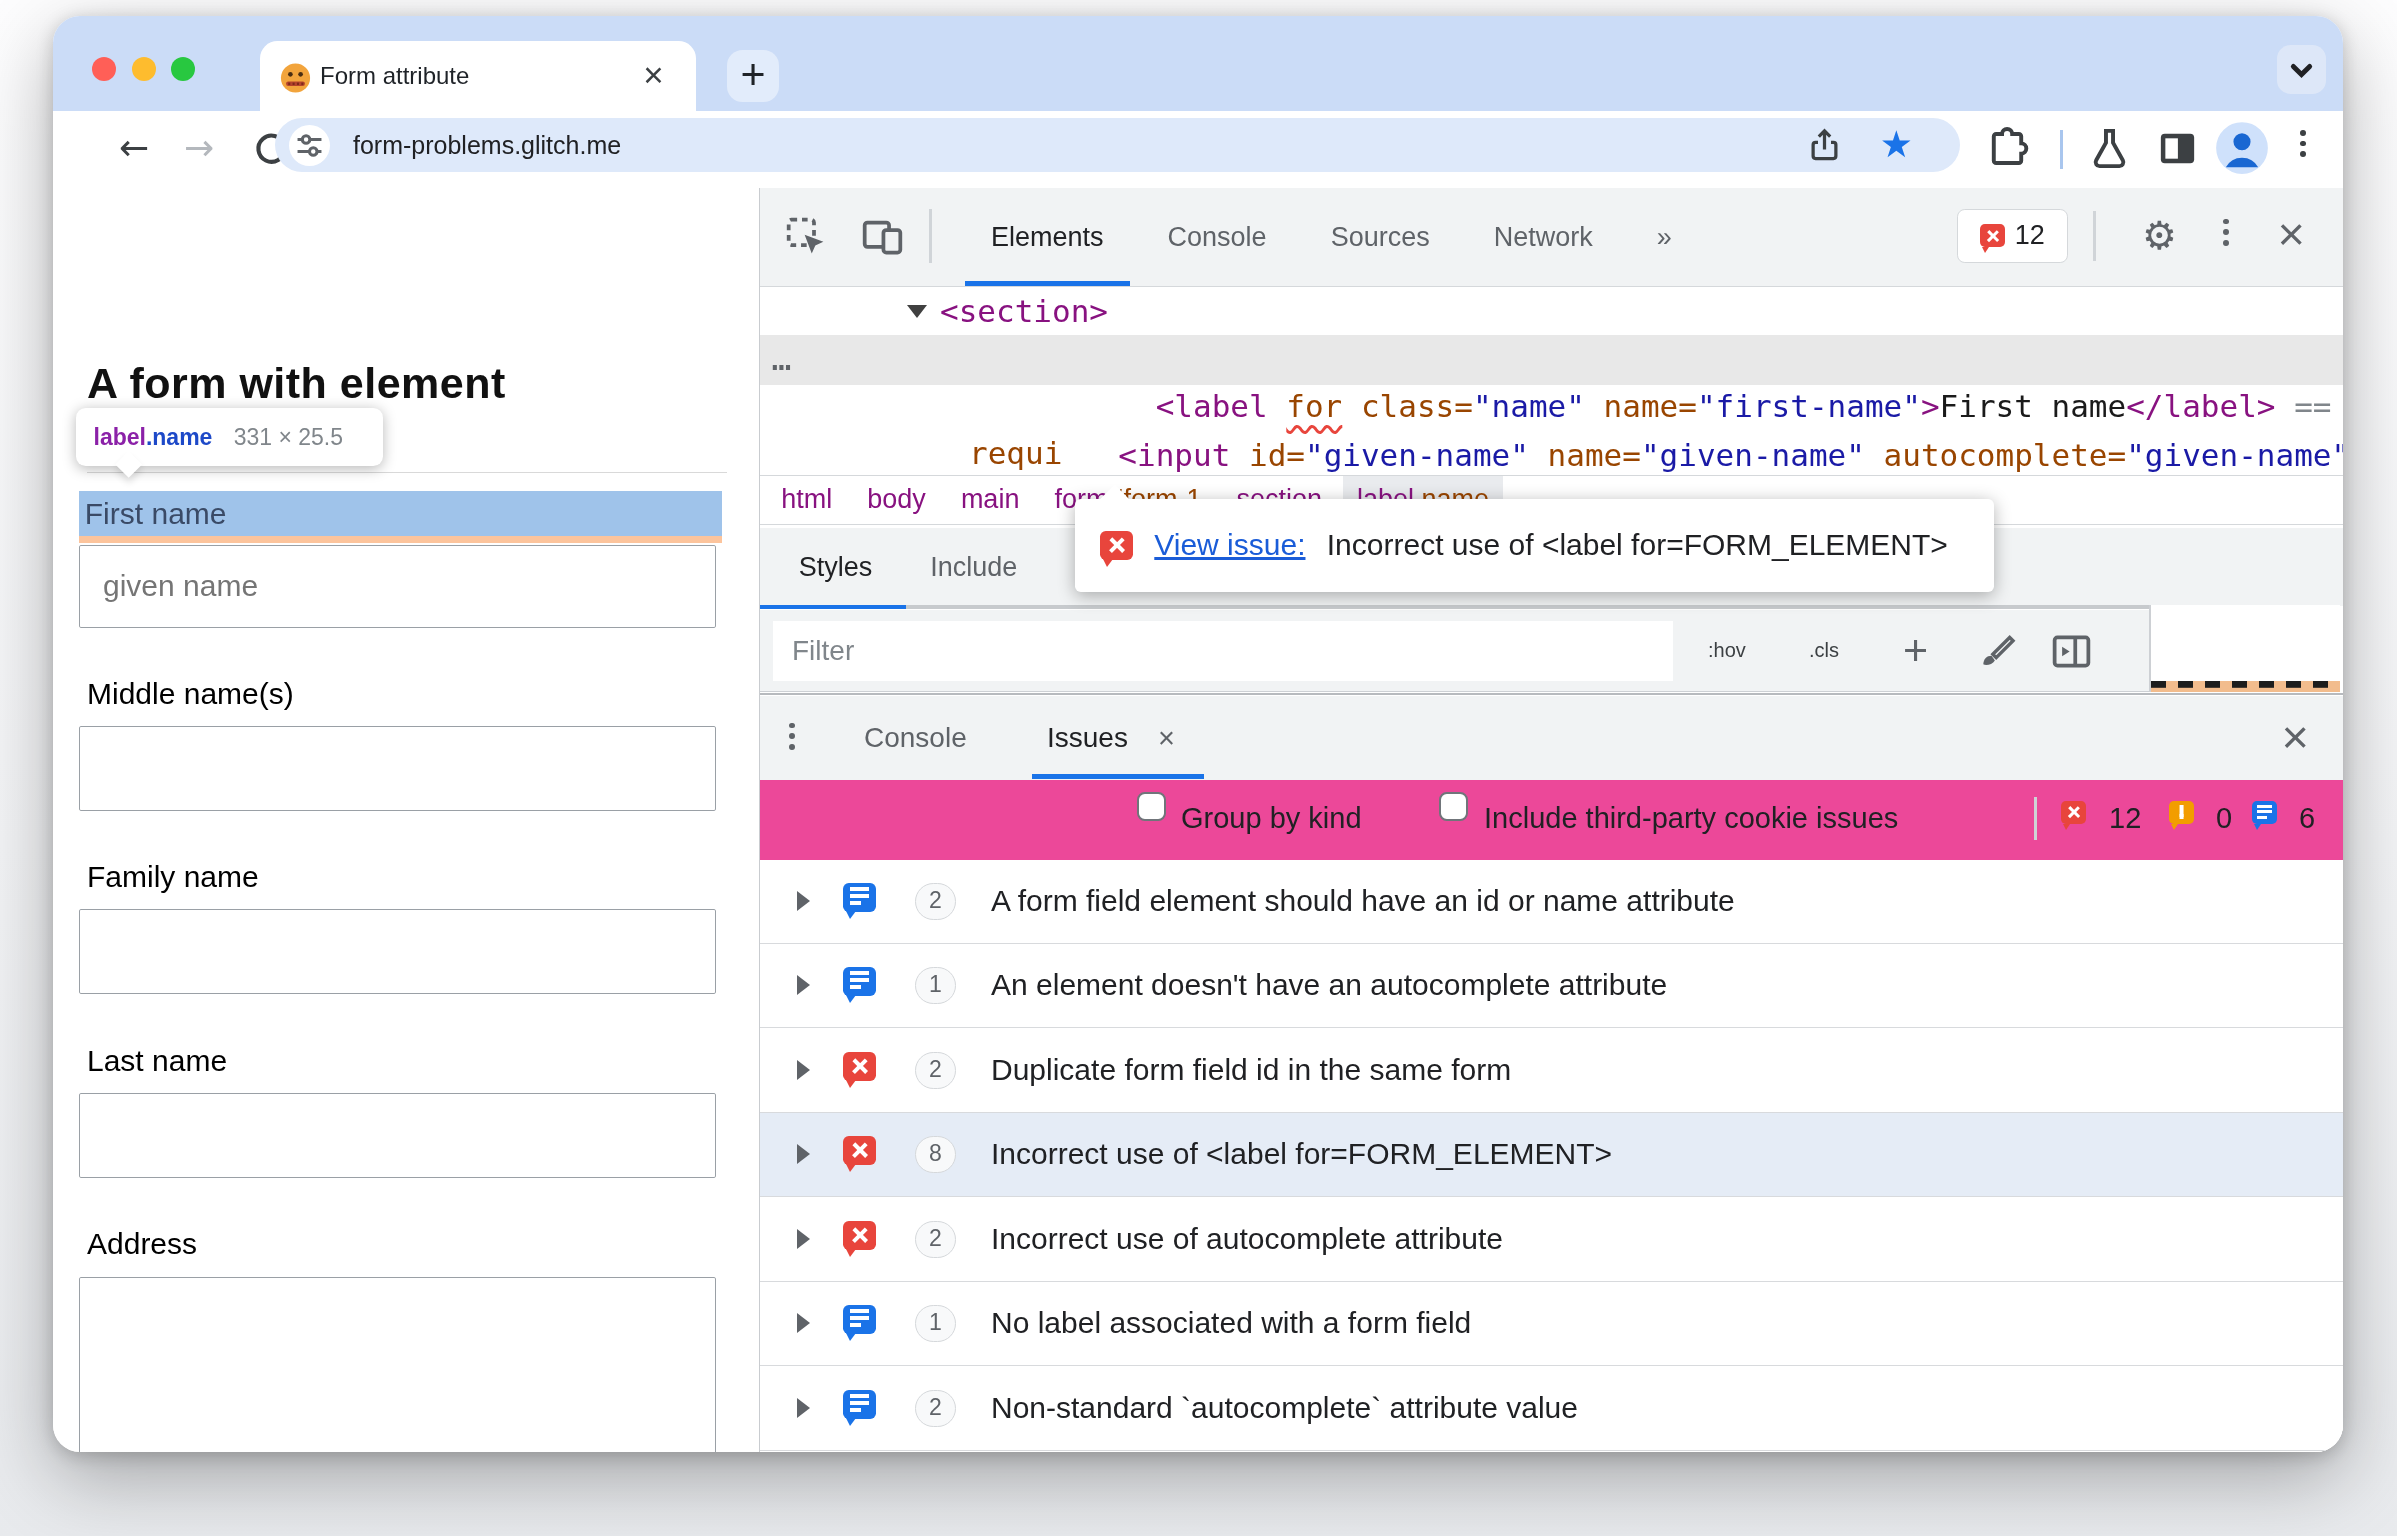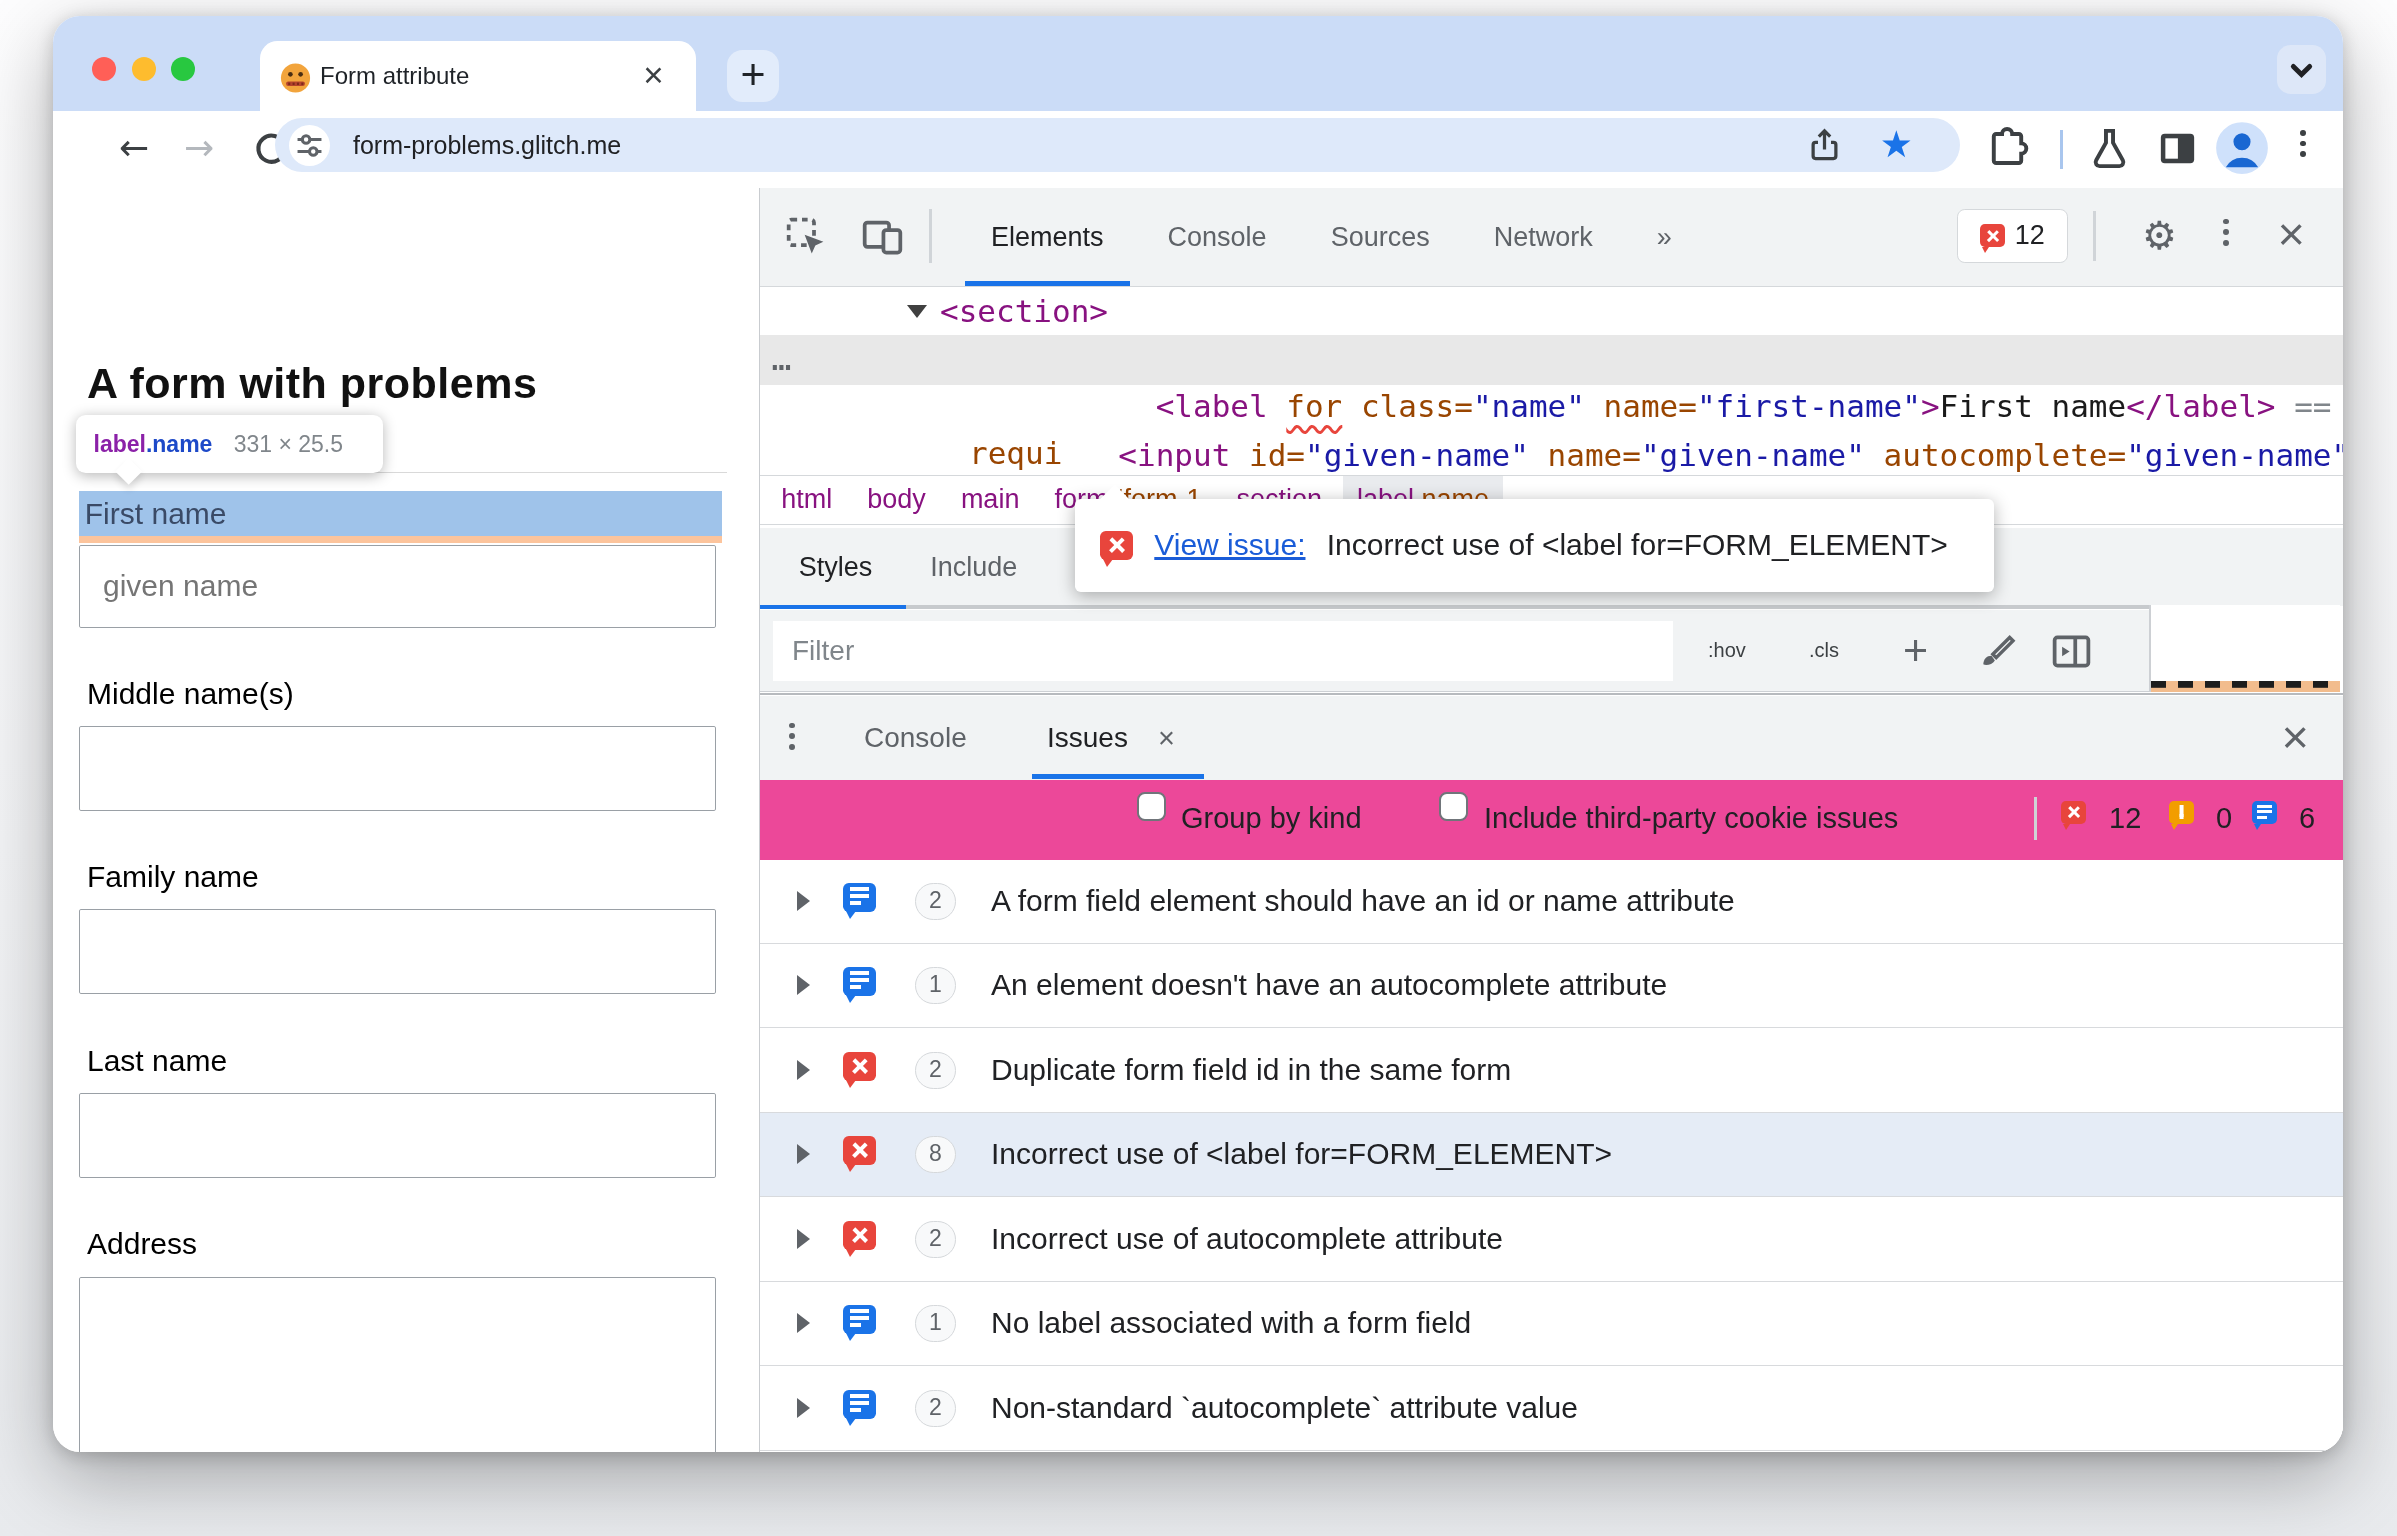--- a/index.html
+++ b/index.html
@@ -20,21 +20,21 @@
   .toolbar{position:absolute;left:0;top:95px;right:0;height:77px;background:#fff;}
   .navic{position:absolute;top:0;height:77px;line-height:74px;font-family:"DejaVu Sans",sans-serif;font-size:36px;color:#3c4043;}
   .pill{position:absolute;left:222px;top:7.8px;width:1685px;height:54px;border-radius:27px;background:#dee9fa;}
   .tunecirc{position:absolute;left:13.6px;top:6.8px;width:41px;height:41px;border-radius:50%;background:#fff;}
   .url{position:absolute;left:78px;top:0;height:54px;line-height:54px;font-size:25px;color:#202124;}
   .sep-v{position:absolute;width:2.9px;background:#d8dde3;}
   
   .page{position:absolute;left:0;top:172px;width:706px;bottom:0;background:#fff;}
   .page h1{position:absolute;left:34px;top:171px;margin:0;font-size:43px;font-weight:600;color:#111;letter-spacing:0.5px;}
   .page-hr{position:absolute;left:34px;top:284px;width:640px;height:1.9px;background:#d9d9d9;}
-  .ptip{position:absolute;left:23px;top:227px;width:307px;height:58px;background:#fff;border-radius:9.7px;
+  .ptip{position:absolute;left:23px;top:220px;width:307px;height:58px;background:#fff;border-radius:9.7px;
         box-shadow:0 2.9px 13.6px rgba(0,0,0,.28);z-index:40;line-height:58px;white-space:nowrap;padding-left:17.5px;box-sizing:border-box;}
   .ptip::after{content:"";position:absolute;left:43px;bottom:-8.7px;width:19.4px;height:19.4px;background:#fff;transform:rotate(45deg);
         box-shadow:3.9px 3.9px 7.8px rgba(0,0,0,.12);}
   .hl{position:absolute;left:26px;top:303px;width:643px;height:46px;background:#9fc3ea;color:#3a4a66;
       font-size:30px;line-height:46px;padding-left:5.8px;box-sizing:border-box;}
   .hl-margin{position:absolute;left:26px;top:348px;width:643px;height:7.8px;background:#fcc49c;}
   .fld{position:absolute;left:26px;width:637px;border:1.9px solid #9aa0a6;border-radius:1.9px;background:#fff;box-sizing:border-box;
        font-size:30px;color:#757575;padding-left:23px;font-family:"Liberation Sans",sans-serif;}
   .flabel{position:absolute;left:34px;font-size:30px;color:#000;}
   
@@ -188,21 +188,21 @@
       <path d="M4.8 20.6a8.2 8.2 0 0 1 14.4 0z" fill="#1967d2"></path>
     </svg>
     <div class="kebab" style="position:absolute;left:2247px;top:19.4px;">
       <i style="background:#3c4043;"></i>
         <i style="background:#3c4043;"></i>
         <i style="background:#3c4043;"></i>
     </div>
   </div>
 
   <div class="page">
-    <h1>A form with problems</h1>
+    <h1>A form with element</h1>
     <div class="page-hr"></div>
 
     <div class="hl">First name</div>
     <div class="hl-margin"></div>
 
     <div class="ptip" style="font-size:23px;">
       <span style="font-weight:bold;color:#8b21a8;">label</span><span style="font-weight:bold;color:#1d49c8;">.name</span><span style="color:#80868b;margin-left:21.3px;">331 × 25.5</span>
     </div>
 
     <input class="fld" style="top: 357px; height: 83px;" placeholder="given name">

